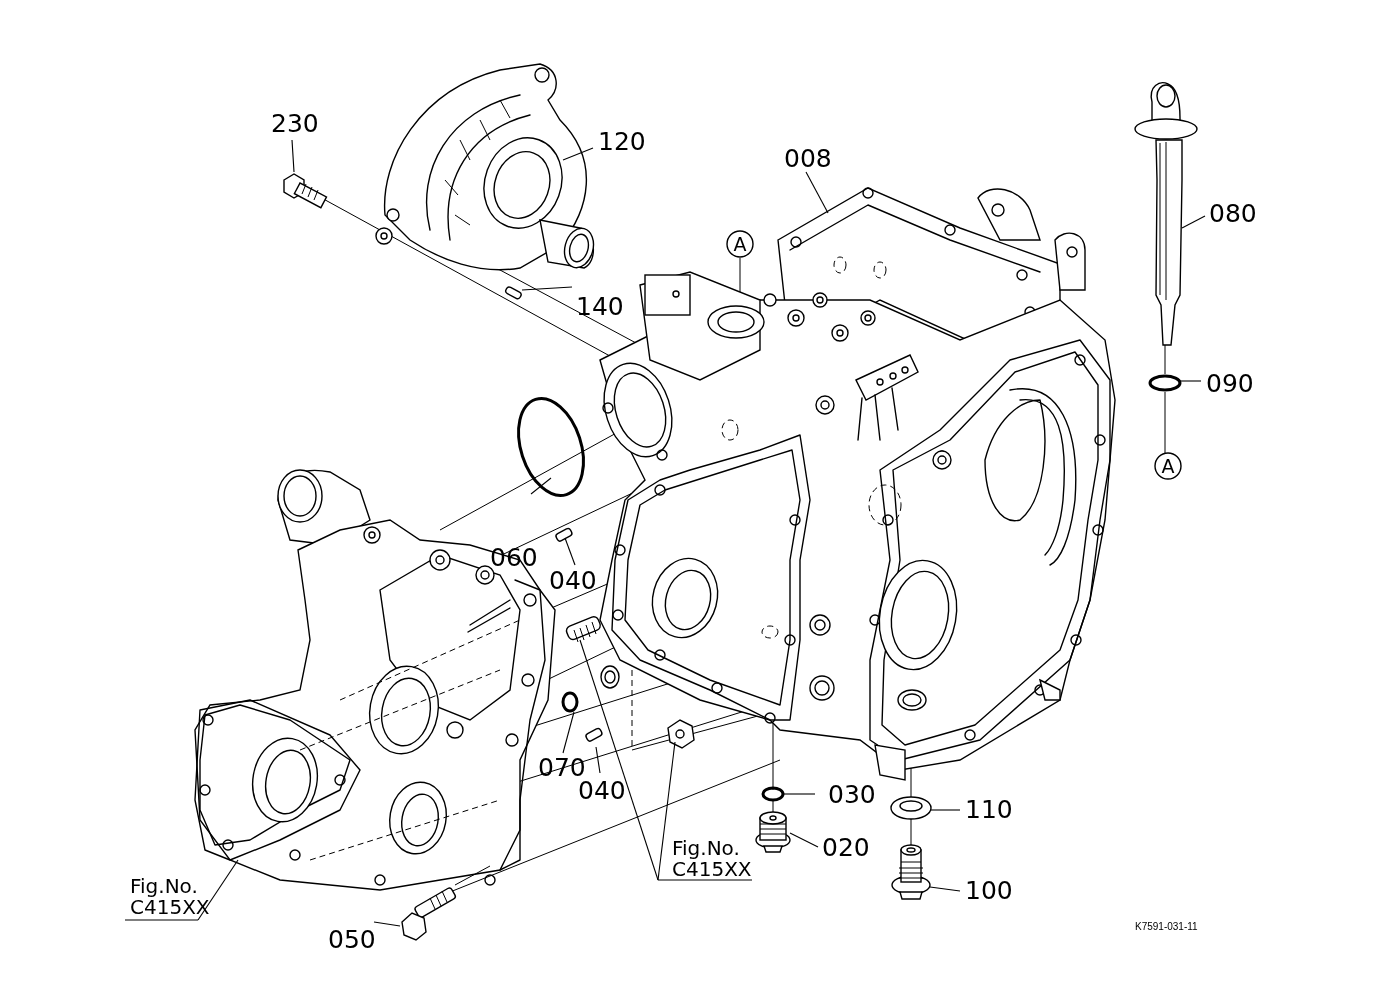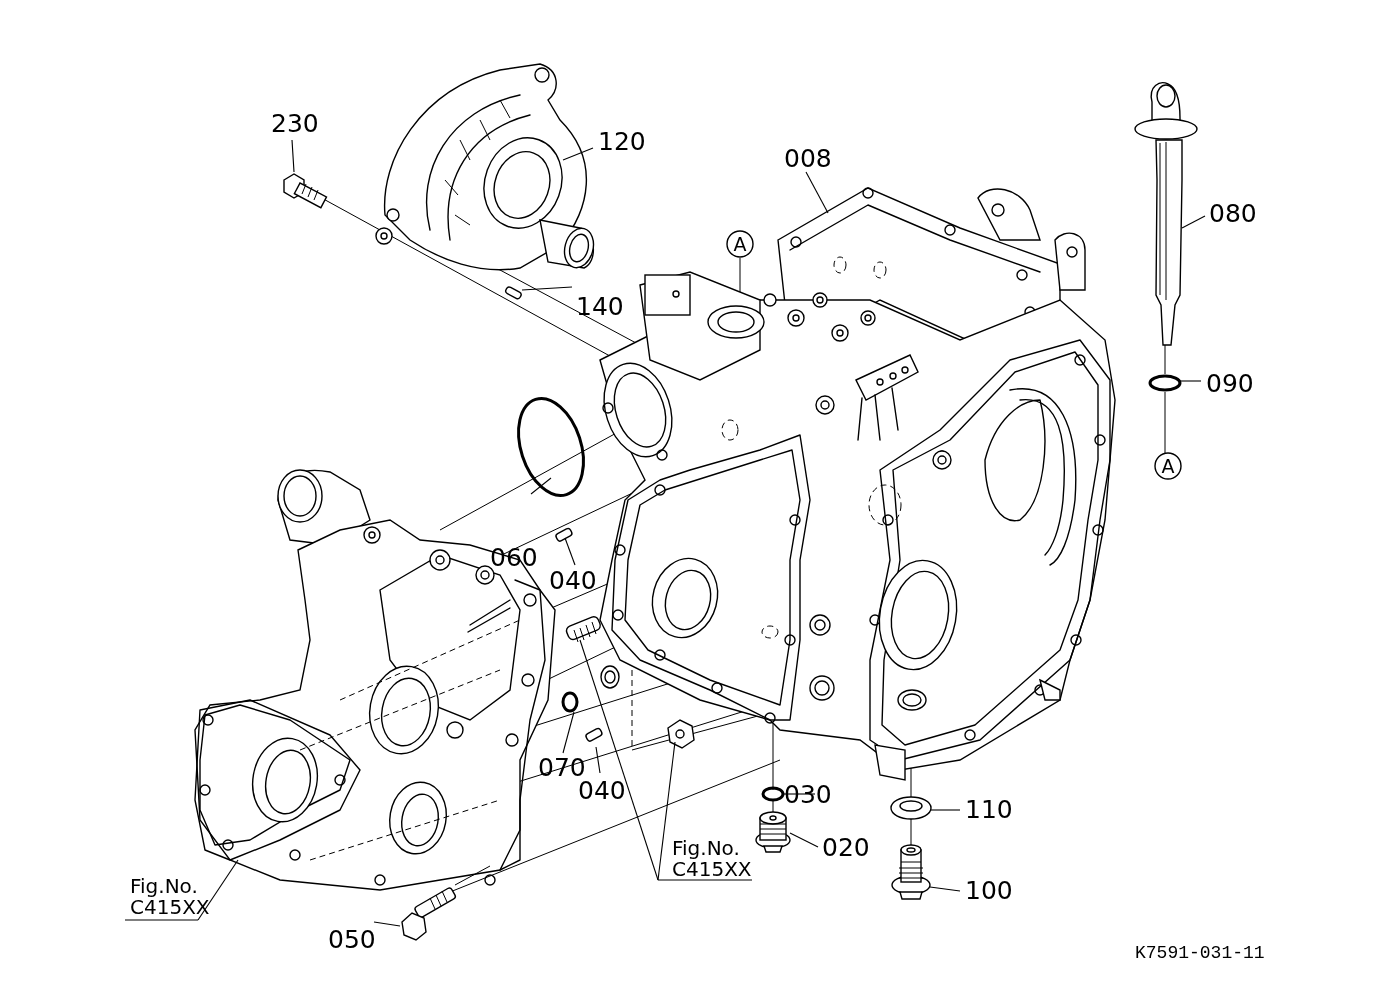--- a/index.html
+++ b/index.html
@@ -8,21 +8,21 @@
   #diagram { position: absolute; left: 0; top: 0; width: 1379px; height: 1001px; }
   .ln { fill: none; stroke: #000; stroke-width: 1.4; stroke-linejoin: round; stroke-linecap: round; }
   .thin { fill: none; stroke: #000; stroke-width: 1; }
   .dash { fill: none; stroke: #000; stroke-width: 1; stroke-dasharray: 6 4; }
   .heavy { fill: none; stroke: #000; stroke-width: 3; }
   .leader { fill: none; stroke: #000; stroke-width: 1.1; }
   .wht { fill: #fff; stroke: #000; stroke-width: 1.4; }
   .lbl { position: absolute; font-family: "DejaVu Sans", sans-serif; font-size: 25px; line-height: 1;
          letter-spacing: 0px; white-space: nowrap; }
   .fig { position: absolute; font-family: "DejaVu Sans", sans-serif; font-size: 20px; line-height: 21px; white-space: nowrap; }
-  .code { position: absolute; font-family: Liberation Mono, monospace; font-size: 18px; white-space: nowrap; margin-top: 22px; }
+  .code { position: absolute; font-family: Liberation Sans, sans-serif; font-size: 10px; white-space: nowrap; }
 </style>
 </head>
 <body>
 
 <svg id="diagram" viewBox="0 0 1379 1001" xmlns="http://www.w3.org/2000/svg">
 
   <g>
     <line class="thin" x1="318" y1="196" x2="650" y2="378"></line>
     <line class="thin" x1="418" y1="226" x2="705" y2="380"></line>
     <line class="thin" x1="440" y1="530" x2="640" y2="420"></line>
@@ -348,21 +348,21 @@
 <div class="lbl" style="left:271px;top:111px;">230</div>
 <div class="lbl" style="left:598px;top:129px;">120</div>
 <div class="lbl" style="left:784px;top:146px;">008</div>
 <div class="lbl" style="left:1209px;top:201px;">080</div>
 <div class="lbl" style="left:576px;top:270px;margin-top:24px;">140</div>
 <div class="lbl" style="left:1206px;top:371px;">090</div>
 <div class="lbl" style="left:490px;top:497px;margin-top:48px;">060</div>
 <div class="lbl" style="left:549px;top:568px;">040</div>
 <div class="lbl" style="left:538px;top:755px;">070</div>
 <div class="lbl" style="left:578px;top:778px;">040</div>
-<div class="lbl" style="left:784px;top:782px;">030</div>
+<div class="lbl" style="left:828px;top:782px;">030</div>
 <div class="lbl" style="left:965px;top:797px;">110</div>
 <div class="lbl" style="left:822px;top:835px;">020</div>
 <div class="lbl" style="left:965px;top:878px;">100</div>
 <div class="lbl" style="left:328px;top:911px;margin-top:16px;">050</div>
 
 <div class="fig" style="left:130px;top:876px;">
   <div>Fig.No.</div>
   <div>C415XX</div>
 </div>
 <div class="fig" style="left:672px;top:838px;">

